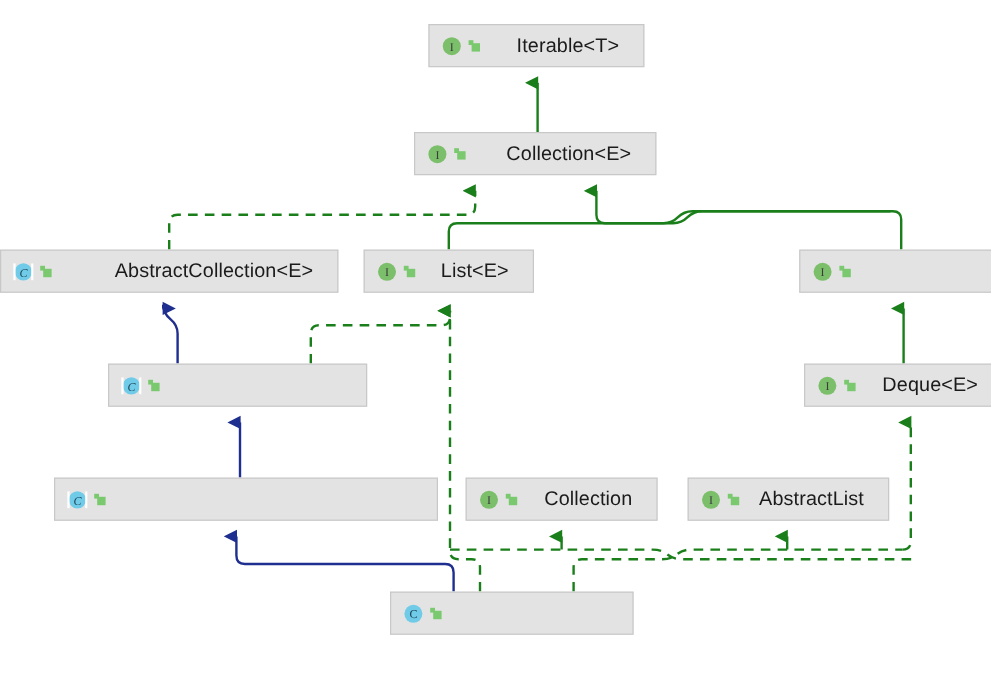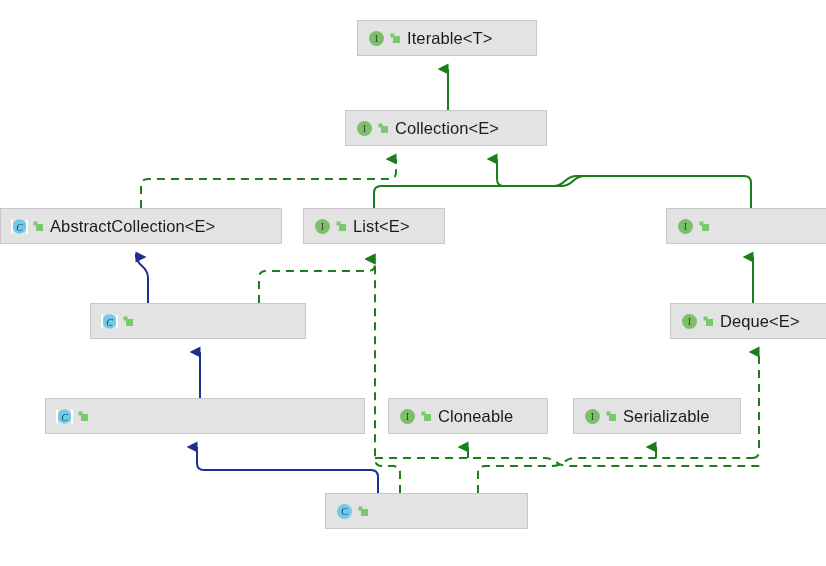--- a/index.html
+++ b/index.html
@@ -49,21 +49,21 @@
   }
   .vis-icon {
     width: 12px;
     height: 12px;
     display: block;
     flex: 0 0 auto;
     margin-left: 4px;
   }
   .node-label {
     flex: 1 1 auto;
-    text-align: left;
+    text-align: right;
     font-size: 16.5px;
     color: #1b1b1b;
     letter-spacing: 0.1px;
     padding: 0 10px 0 6px;
   }
 </style>
 </head>
 <body>
 
 <div id="diagram-canvas">
@@ -232,35 +232,35 @@
     <span class="node-icons">
       <svg class="type-icon" viewBox="0 0 17 17">
         <circle cx="8.5" cy="8.5" r="7.5" fill="#7cbf6b"></circle>
         <text x="8.5" y="12.4" font-family="Liberation Serif, serif" font-size="10" text-anchor="middle" fill="#3d3d3d">I</text>
       </svg>
       <svg class="vis-icon" viewBox="0 0 12 12">
         <rect x="4" y="4" width="7" height="7" fill="#7bc96f"></rect>
         <rect x="1.5" y="1.5" width="4" height="4" fill="#7bc96f"></rect>
       </svg>
     </span>
-    <span class="node-label">Cloneable</span>
+    <span class="node-label">Collection</span>
   </div>
 
   <div class="uml-node" style="left:573px; top:398px; width:168px;">
     <span class="node-icons">
       <svg class="type-icon" viewBox="0 0 17 17">
         <circle cx="8.5" cy="8.5" r="7.5" fill="#7cbf6b"></circle>
         <text x="8.5" y="12.4" font-family="Liberation Serif, serif" font-size="10" text-anchor="middle" fill="#3d3d3d">I</text>
       </svg>
       <svg class="vis-icon" viewBox="0 0 12 12">
         <rect x="4" y="4" width="7" height="7" fill="#7bc96f"></rect>
         <rect x="1.5" y="1.5" width="4" height="4" fill="#7bc96f"></rect>
       </svg>
     </span>
-    <span class="node-label">Serializable</span>
+    <span class="node-label">AbstractList</span>
   </div>
 
   <div class="uml-node" style="left:325px; top:493px; width:203px;">
     <span class="node-icons">
       <svg class="type-icon" viewBox="0 0 17 17">
         <circle cx="8.5" cy="8.5" r="7.5" fill="#6fcbe8"></circle>
         <text x="8.5" y="12.4" font-family="Liberation Serif, serif" font-size="10" text-anchor="middle" fill="#1b3f52">C</text>
       </svg>
       <svg class="vis-icon" viewBox="0 0 12 12">
         <rect x="4" y="4" width="7" height="7" fill="#7bc96f"></rect>

